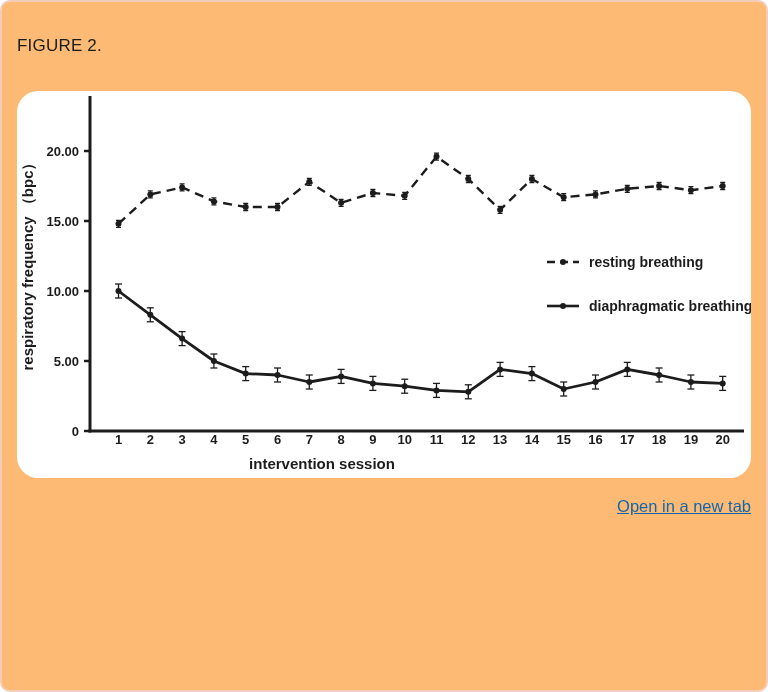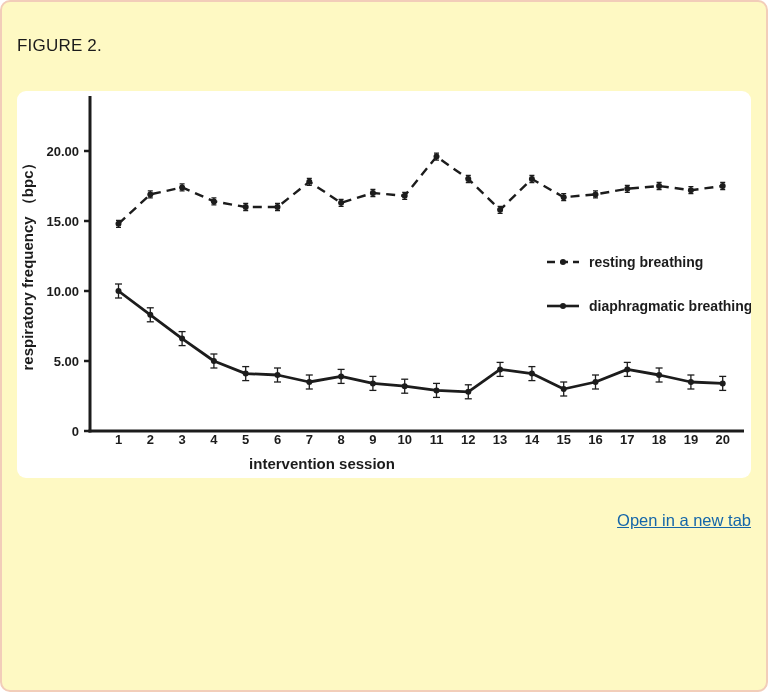--- a/index.html
+++ b/index.html
@@ -1,41 +1,41 @@
 <!DOCTYPE html>
 <html><head>
 <meta charset="utf-8">
 <style>
   html,body{margin:0;padding:0;background:#ffffff;}
   body{width:768px;height:692px;font-family:"Liberation Sans",sans-serif;}
   .card{
     box-sizing:border-box;
     width:768px;height:692px;
-    background:#fef9c3;
+    background:#fdba74;
     border:2px solid #F2CDB9;
     border-radius:10px;
     padding:33px 15px 0 15px;
     overflow:hidden;
   }
   .figure-label{
     font-size:17px;
     line-height:22px;
     color:#1B1B1B;
     letter-spacing:.2px;
   }
   .figure-panel{
     margin-top:34px;
     width:734px;height:387px;
     background:#FFFFFF;
-    border-radius:9px;
+    border-radius:21px;
     cursor:pointer;
   }
   .figure-panel svg{display:block;width:734px;height:387px;}
   .link-row{
-    margin-top:30px;
+    margin-top:16px;
     text-align:right;
     line-height:24px;
   }
   .open-link{
     font-size:16.5px;
     color:#1566A9;
     text-decoration:underline;
     cursor:pointer;
   }
   .caption{

